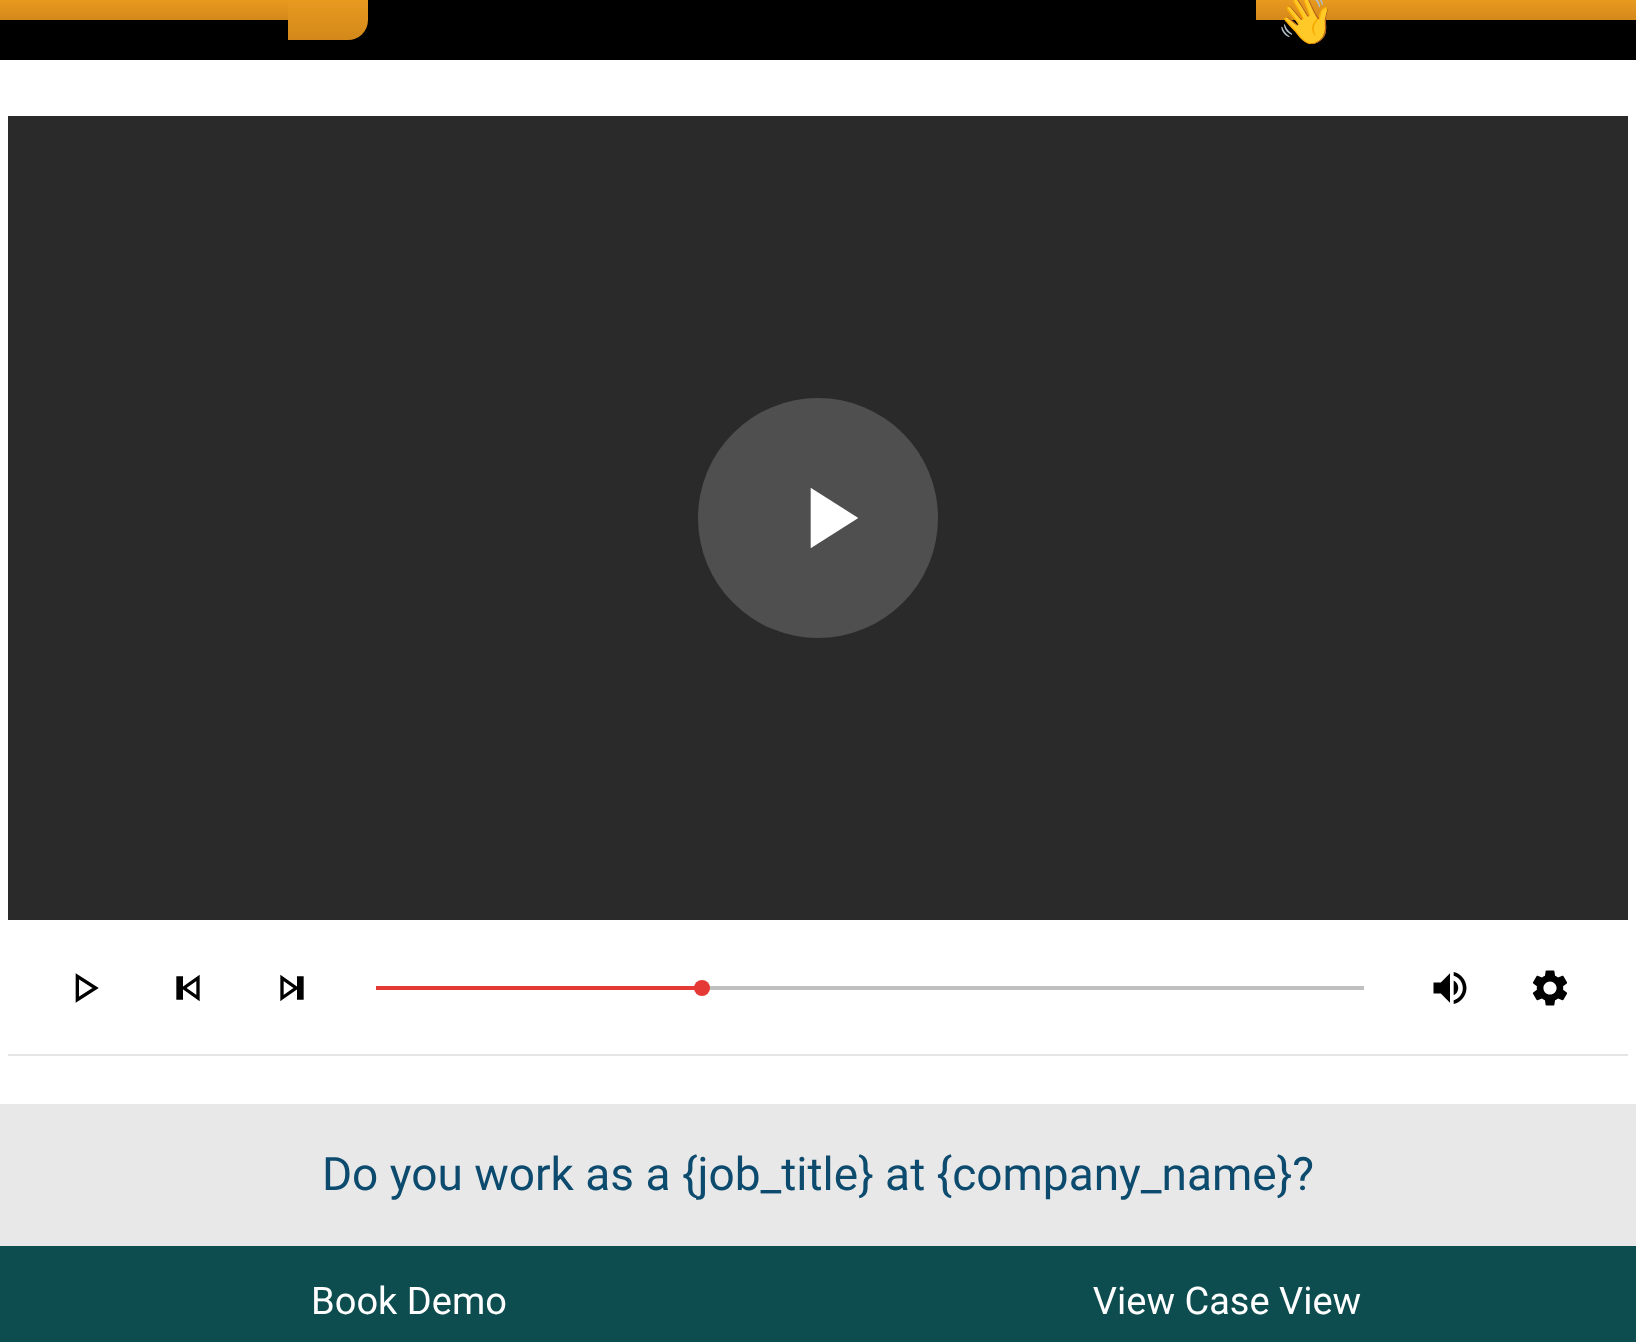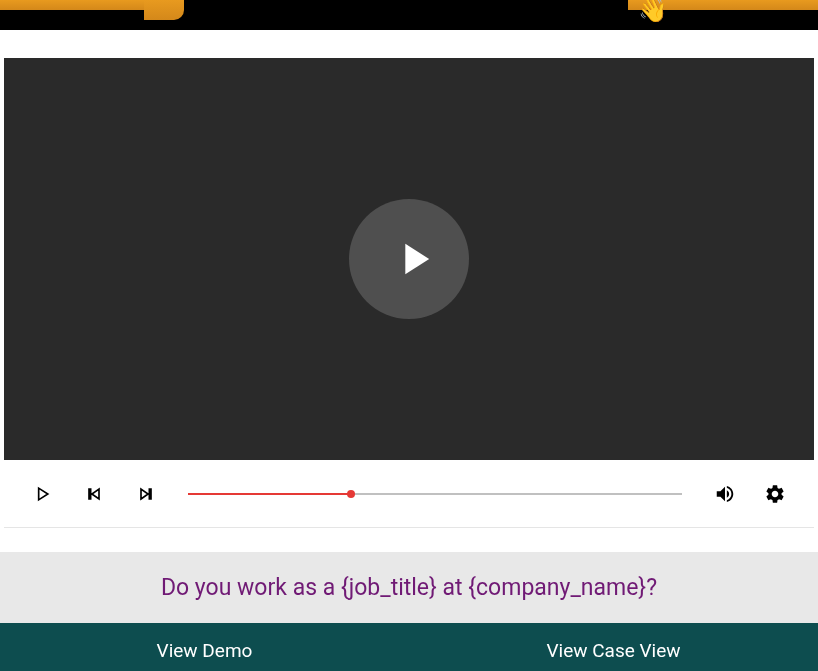--- a/index.html
+++ b/index.html
@@ -145,21 +145,21 @@
     
     .spacer {
       height: 20px;
     }
     
     .question-banner {
       background: #e8e8e8;
       padding: 22px 40px;
       text-align: center;
       font-size: 23px;
-      color: #701a75;
+      color: #0c4a6e;
     }
     
     .cta-bar {
       background: #0d4d4f;
       display: flex;
       height: 54px;
     }
     
     .cta-button {
       flex: 1;
@@ -232,18 +232,18 @@
 </div>
 
 <div class="spacer"></div>
 
 <div class="question-banner">
   <span>Do you work as a {job_title} at {company_name}?</span>
 </div>
 
 <div class="cta-bar">
   <div class="cta-button">
-    <span>View Demo</span>
+    <span>Book Demo</span>
   </div>
   <div class="cta-button">
     <span>View Case View</span>
   </div>
 </div>
 
 </body></html>

